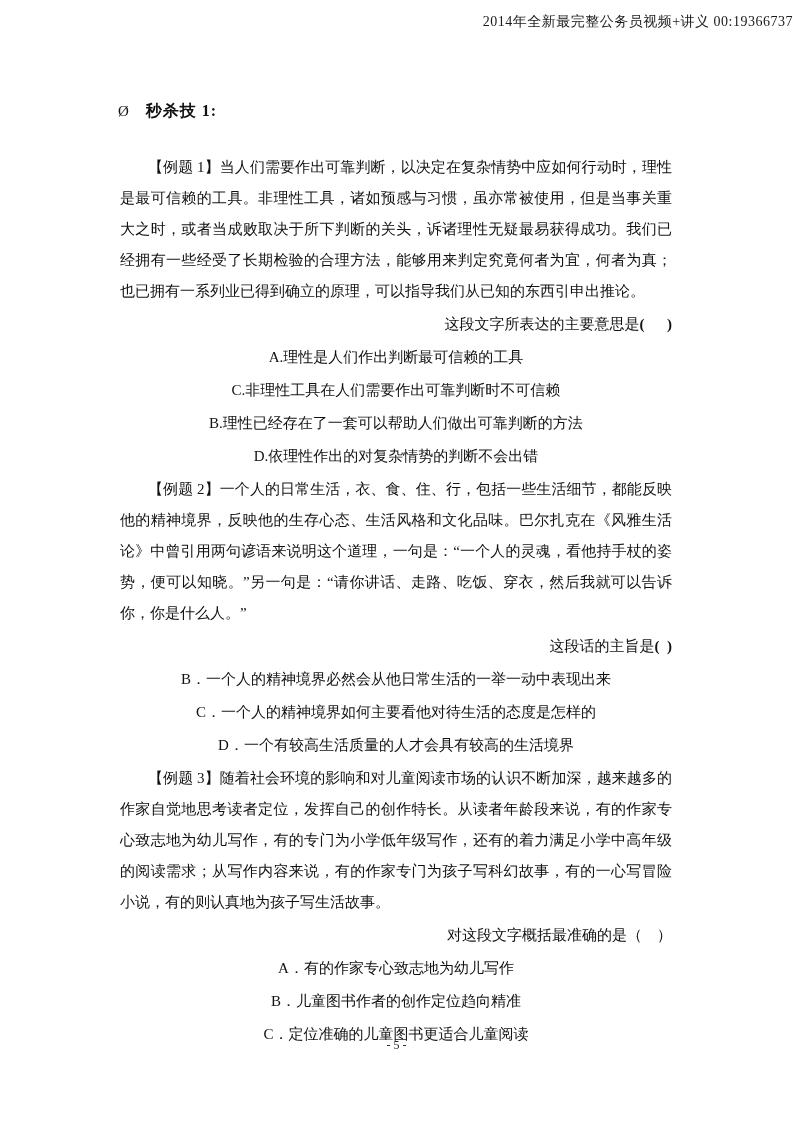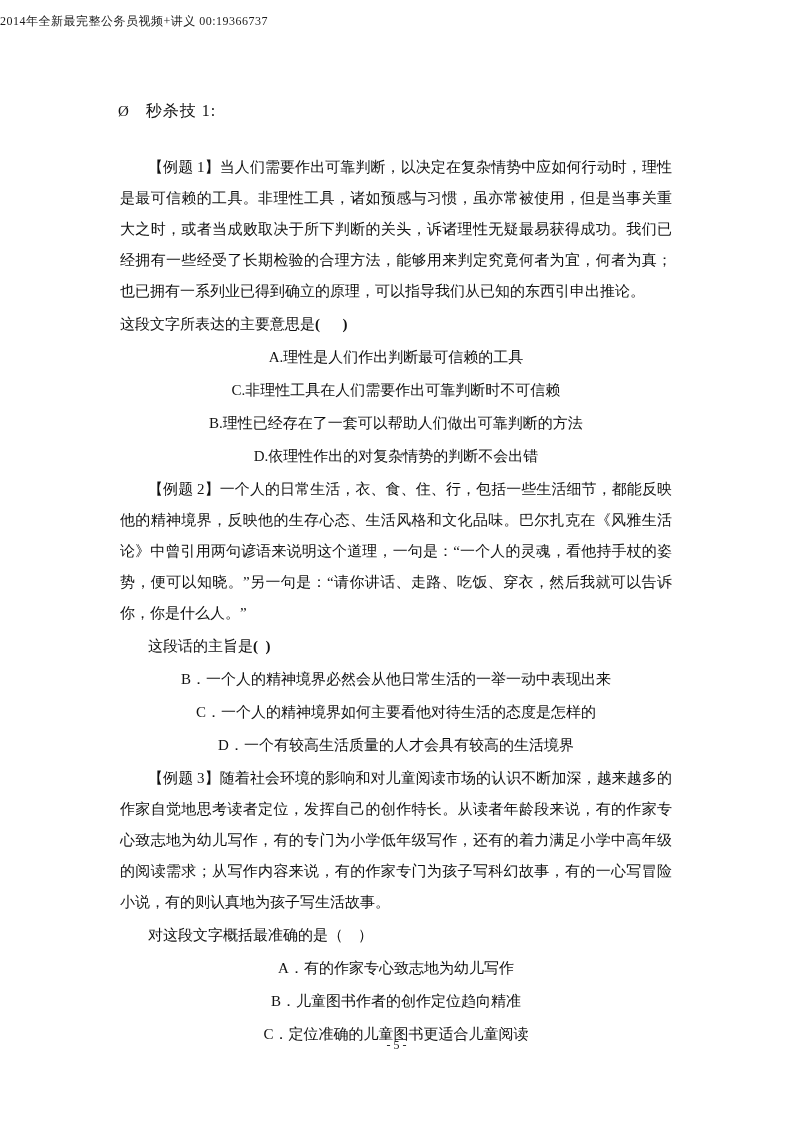--- a/index.html
+++ b/index.html
@@ -11,56 +11,56 @@
     background: #ffffff;
     font-family: "Liberation Serif", "DejaVu Serif", serif;
     color: #111111;
     overflow: hidden;
   }
   .header {
     position: absolute;
     top: 13px;
     left: 0;
     width: 100%;
-    text-align: left;
-    font-size: 12px;
+    text-align: right;
+    font-size: 14px;
     letter-spacing: 0.5px;
     color: #1a1a1a;
     font-family: Liberation Serif, serif;
   }
   .heading {
     position: absolute;
     top: 100px;
     left: 118px;
     font-size: 16px;
     line-height: 22px;
     white-space: nowrap;
   }
   .bullet {
     display: inline-block;
     font-size: 15px;
     margin-right: 17px;
     font-weight: normal;
   }
   .heading-title {
-    font-weight: normal;
+    font-weight: bold;
     letter-spacing: 1px;
   }
   .content {
     position: absolute;
     top: 150px;
     left: 118px;
     width: 556px;
     font-size: 15px;
     line-height: 31px;
     text-align: justify;
   }
   .content p { margin: 2px; padding: 0; }
   .stem { text-indent: 28px; }
-  .prompt { text-align: left; }
+  .prompt { text-align: right; }
   .prompt.indent { text-indent: 28px; }
   .option { padding-left: 28px; text-align: center; }
   .parens { white-space: pre; }
   .parens.b { font-weight: bold; }
   .footer {
     position: absolute;
     top: 1038px;
     left: 0;
     width: 100%;
     text-align: center;

